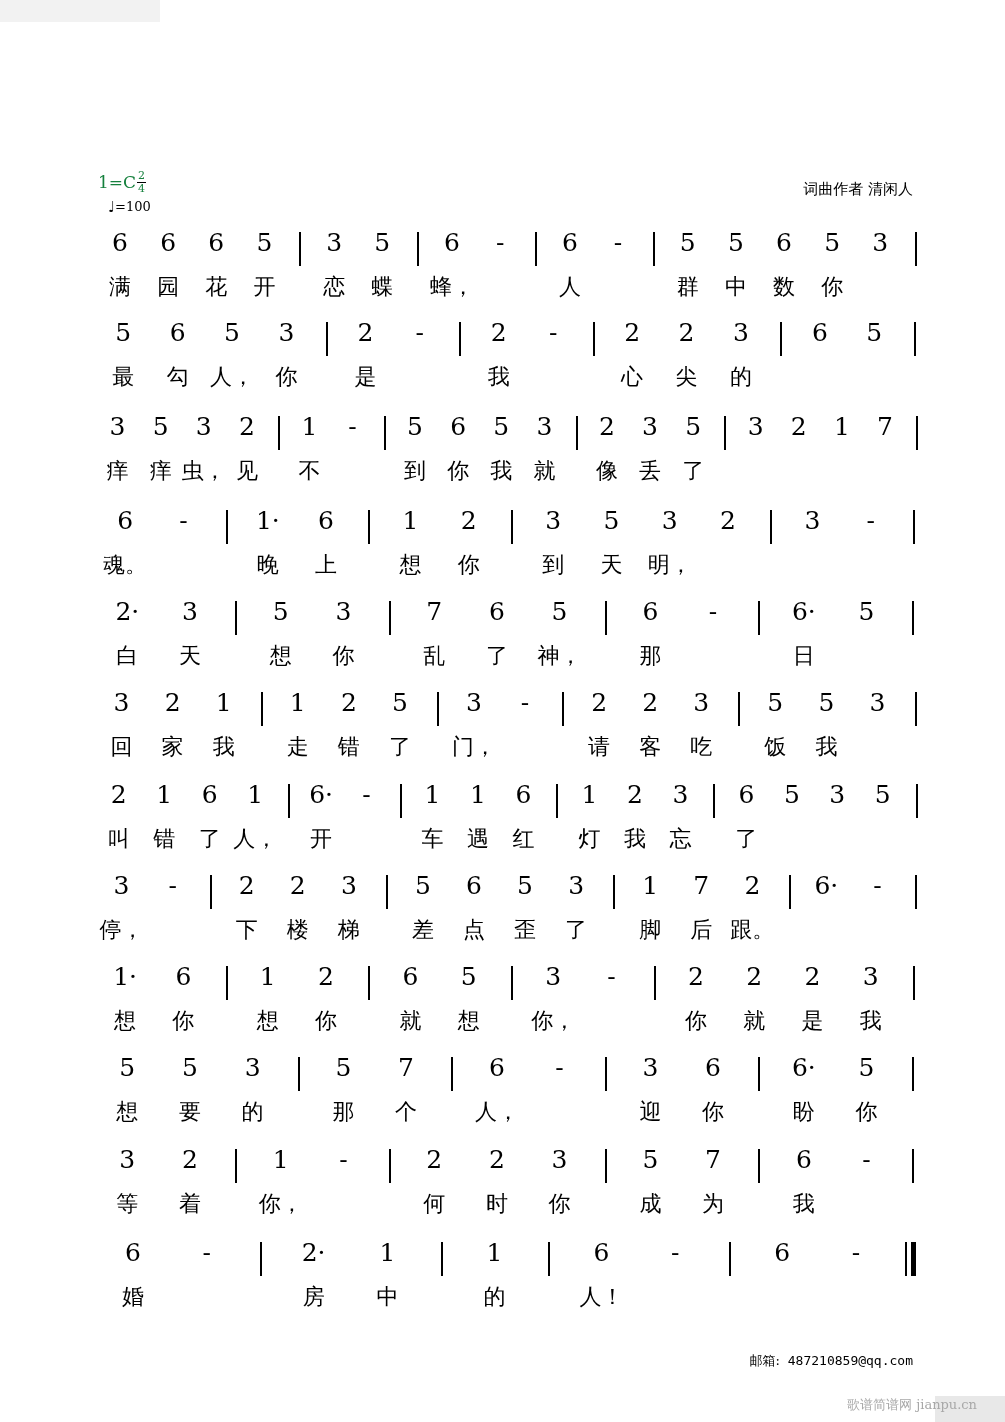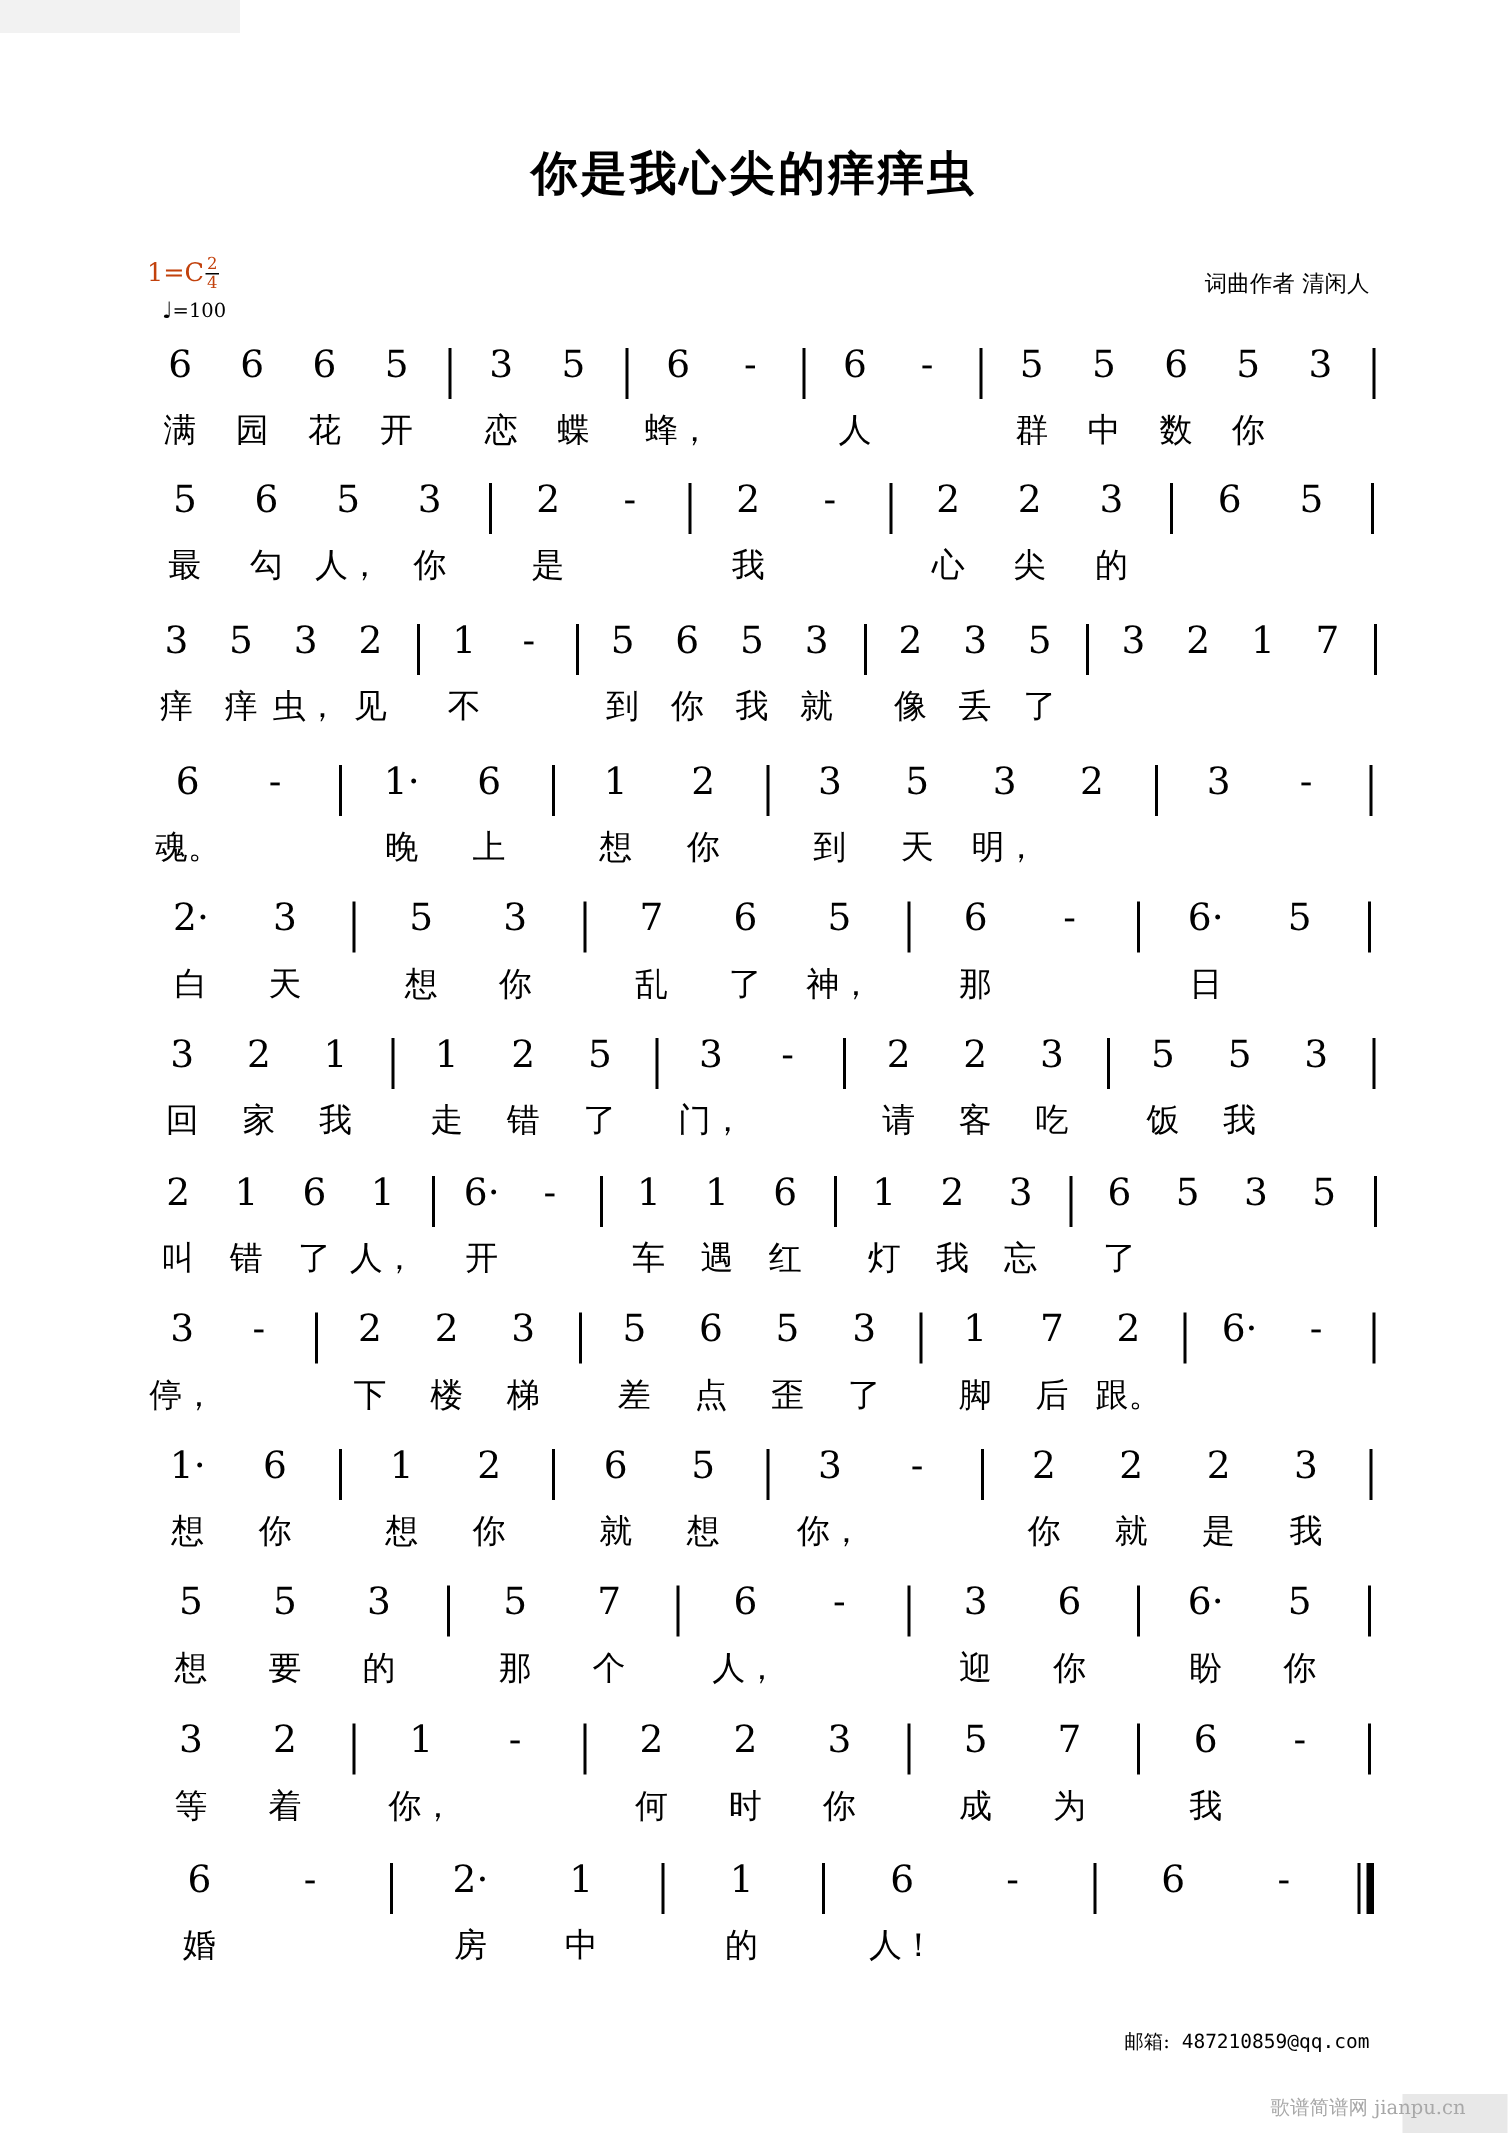--- a/index.html
+++ b/index.html
@@ -22,21 +22,21 @@
     font-weight:bold;
     font-size:31px;
     letter-spacing:2px;
     color:#000;
   }
   .keysig{
     position:absolute;
     left:98px;top:170px;
     font-family:"DejaVu Serif", serif;
     font-size:17px;
-    color:#c2410c;
+    color:#15803d;
     white-space:nowrap;
   }
   .keysig .frac{
     display:inline-block;
     vertical-align:-4px;
     font-size:11px;
     line-height:1.05;
     text-align:center;
     margin-left:1px;
   }
@@ -134,21 +134,20 @@
   .endbar i.thick{width:5px;left:6px;}
 </style>
 </head>
 <body>
 
 <div class="sheet">
 
   <div class="corner-tl"></div>
   <div class="corner-br"></div>
 
-  <div class="title">你是我心尖的痒痒虫</div>
 
   <div class="keysig">
     <span>1=C</span><span class="frac"><span class="num">2</span><span class="den">4</span></span>
   </div>
 
   <div class="tempo">
     <span class="note">♩</span><span>=100</span>
   </div>
 
   <div class="credit">词曲作者 清闲人</div>

